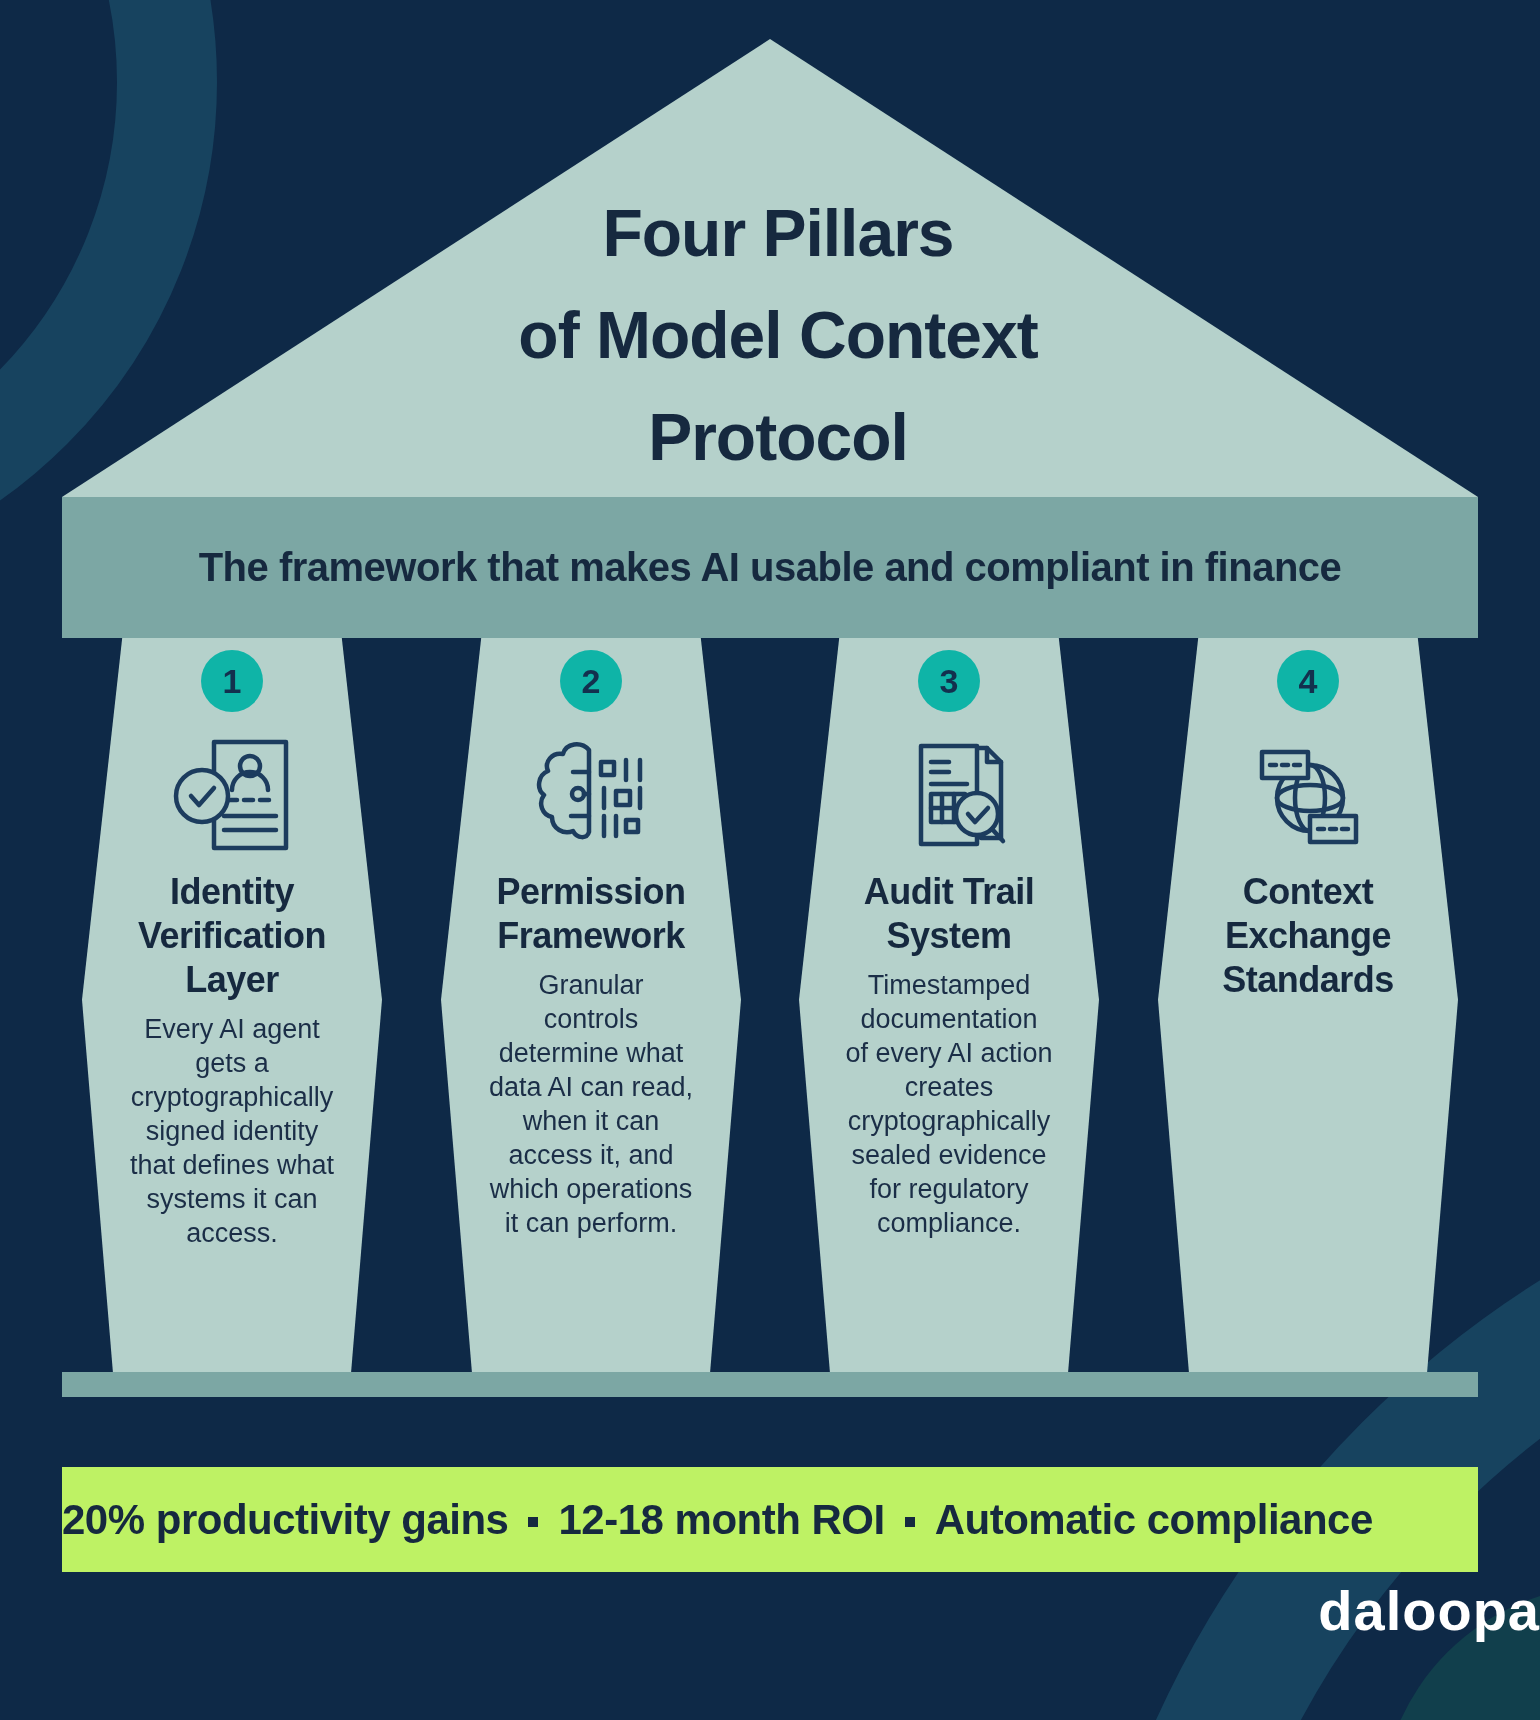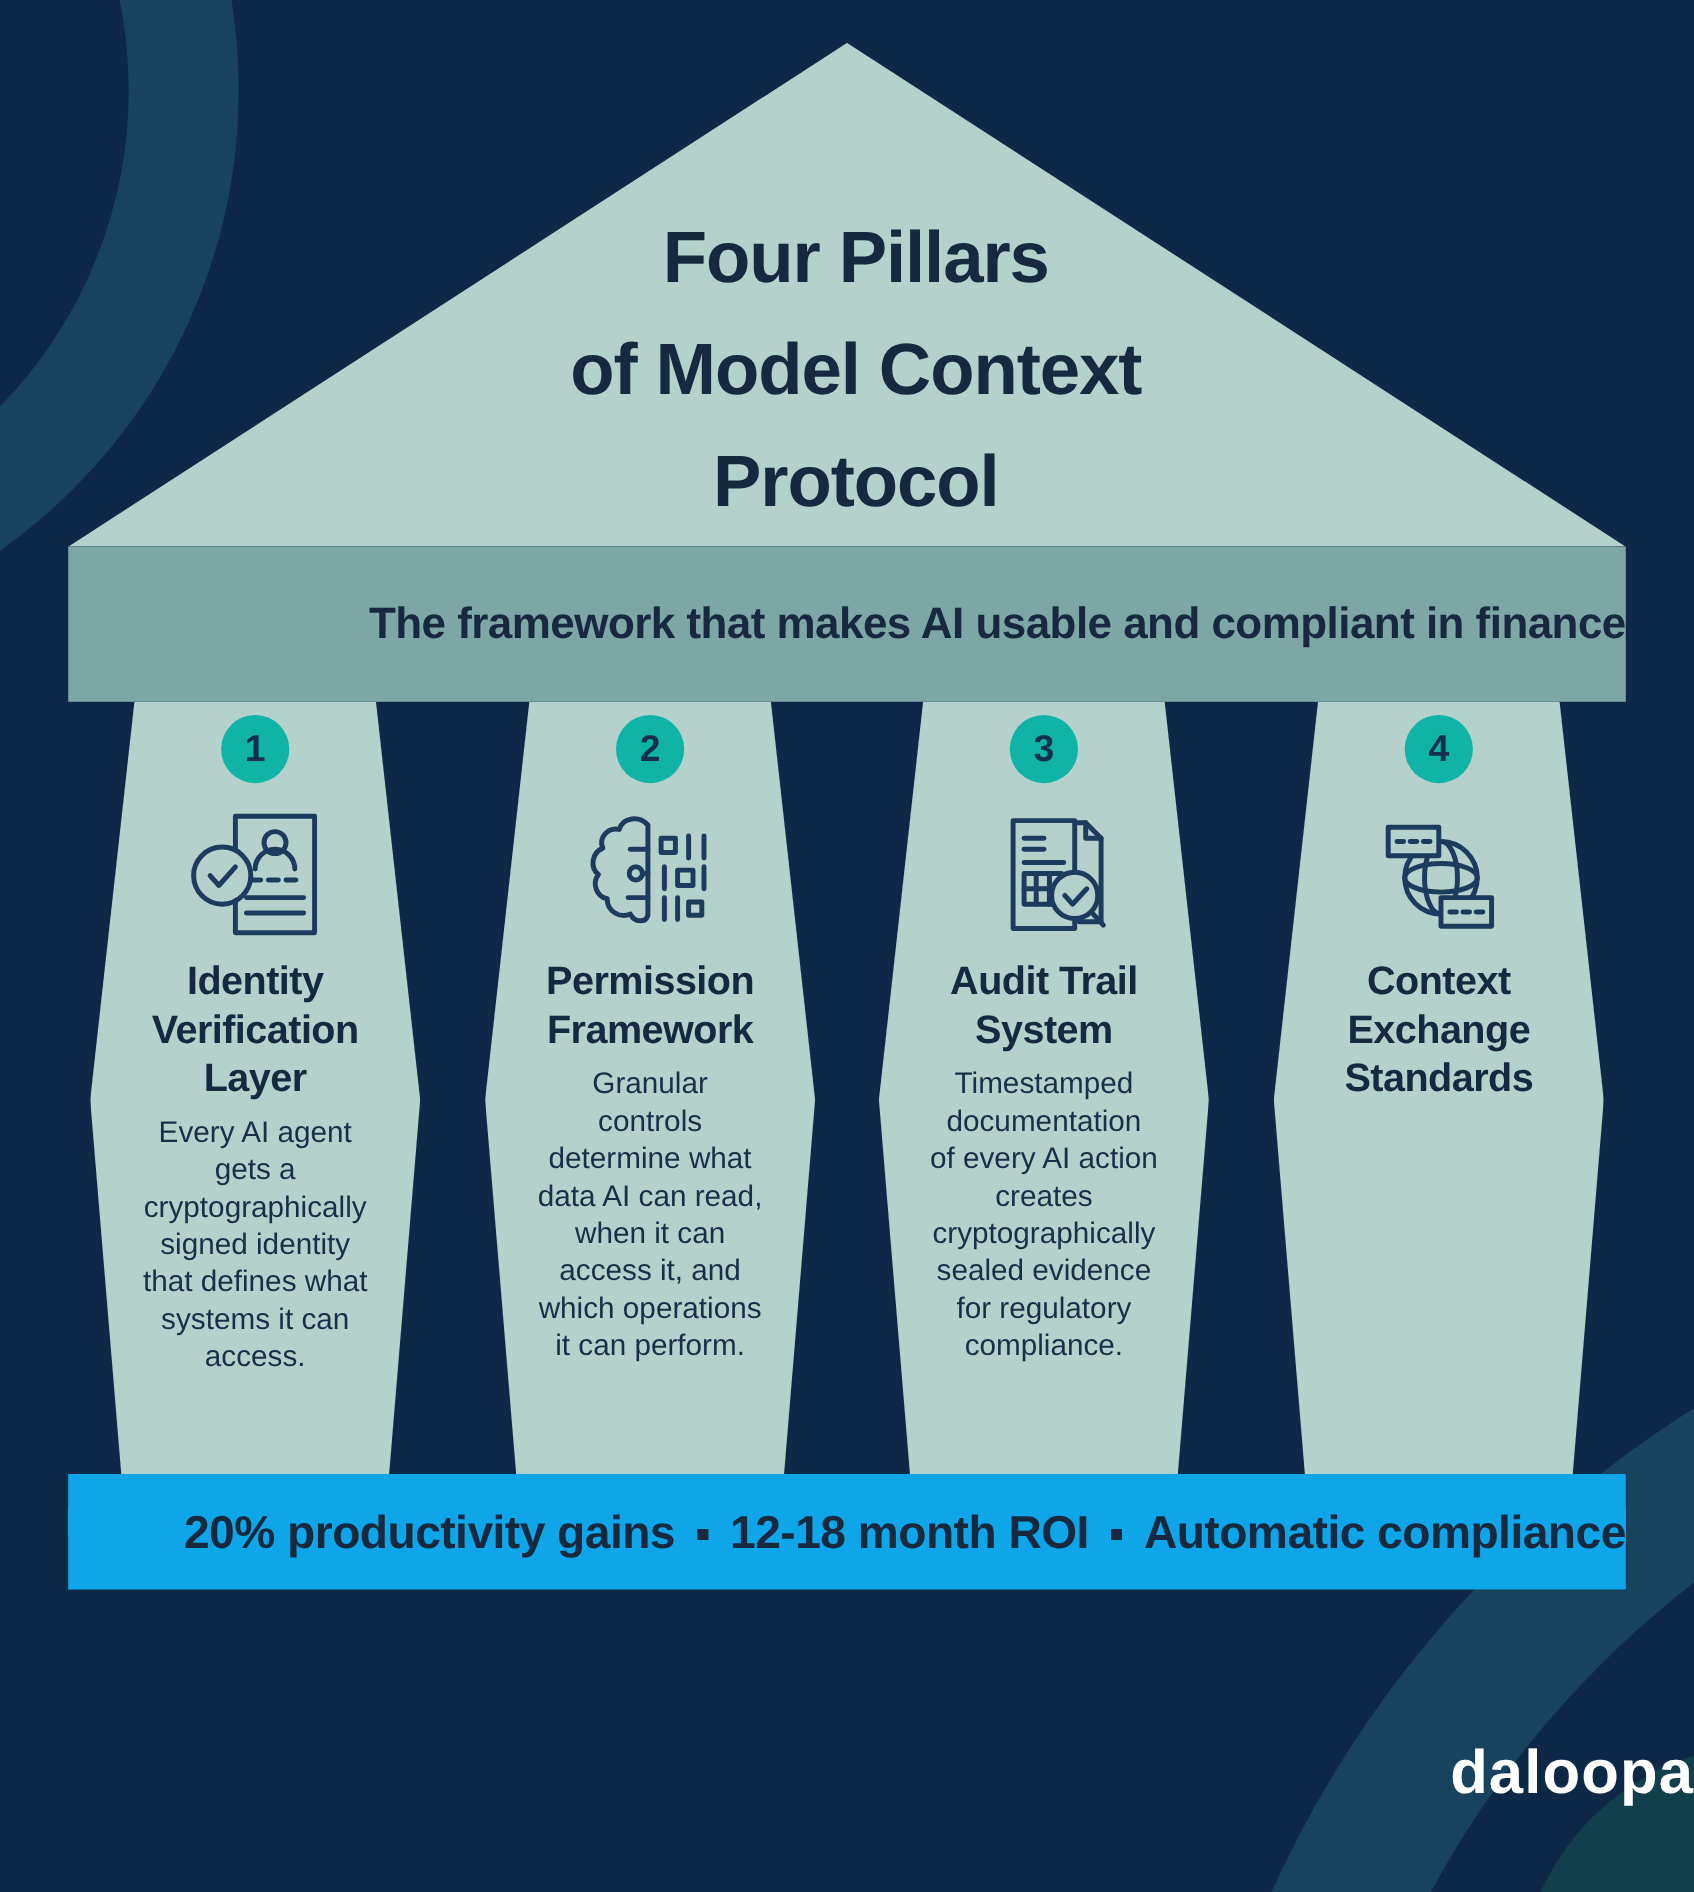--- a/index.html
+++ b/index.html
@@ -18,21 +18,21 @@
   }
   .main-title{
     position:absolute;left:16px;right:0;top:182px;z-index:2;
     text-align:center;color:#16293f;font-size:66px;font-weight:bold;
     line-height:102px;letter-spacing:-1px;
   }
   
   .banner{
     position:absolute;left:62px;top:497px;width:1416px;height:141px;
     background:#7ca7a4;z-index:2;
-    display:flex;align-items:center;justify-content:flex-end;
+    display:flex;align-items:center;justify-content:center;
   }
   .banner-text{
     color:#16293f;font-size:40px;font-weight:bold;letter-spacing:-0.5px;
   }
   
   .pillar{
     position:absolute;top:638px;width:300px;height:734px;
     background:#b5d1cb;z-index:2;
     clip-path:polygon(13.4% 0, 86.6% 0, 100% 49.3%, 89.7% 100%, 10.3% 100%, 0 49.3%);
     display:flex;flex-direction:column;align-items:center;
@@ -55,23 +55,23 @@
   .pillar-desc{
     margin-top:10px;color:#1b2e47;font-size:27px;line-height:34px;
     text-align:center;white-space:pre-line;
   }
   
   .base-strip{
     position:absolute;left:62px;top:1372px;width:1416px;height:25px;
     background:#7ca7a4;z-index:2;
   }
   .base-block{
-    position:absolute;left:62px;top:1340px;width:1416px;height:105px;
-    background:#0ea5e9;z-index:2;
-    display:flex;align-items:center;justify-content:flex-end;
+    position:absolute;left:62px;top:1467px;width:1416px;height:105px;
+    background:#bef264;z-index:2;
+    display:flex;align-items:center;justify-content:flex-start;
   }
   .base-text{color:#16293f;font-size:42px;font-weight:bold;letter-spacing:-0.5px;}
   .sep-square{
     display:inline-block;width:10px;height:10px;background:#16293f;
     margin:0 20px;vertical-align:middle;
   }
   .brand{
     position:absolute;left:0;right:0;top:1578px;z-index:2;text-align:right;
     color:#ffffff;font-size:56px;font-weight:bold;letter-spacing:1px;
   }

